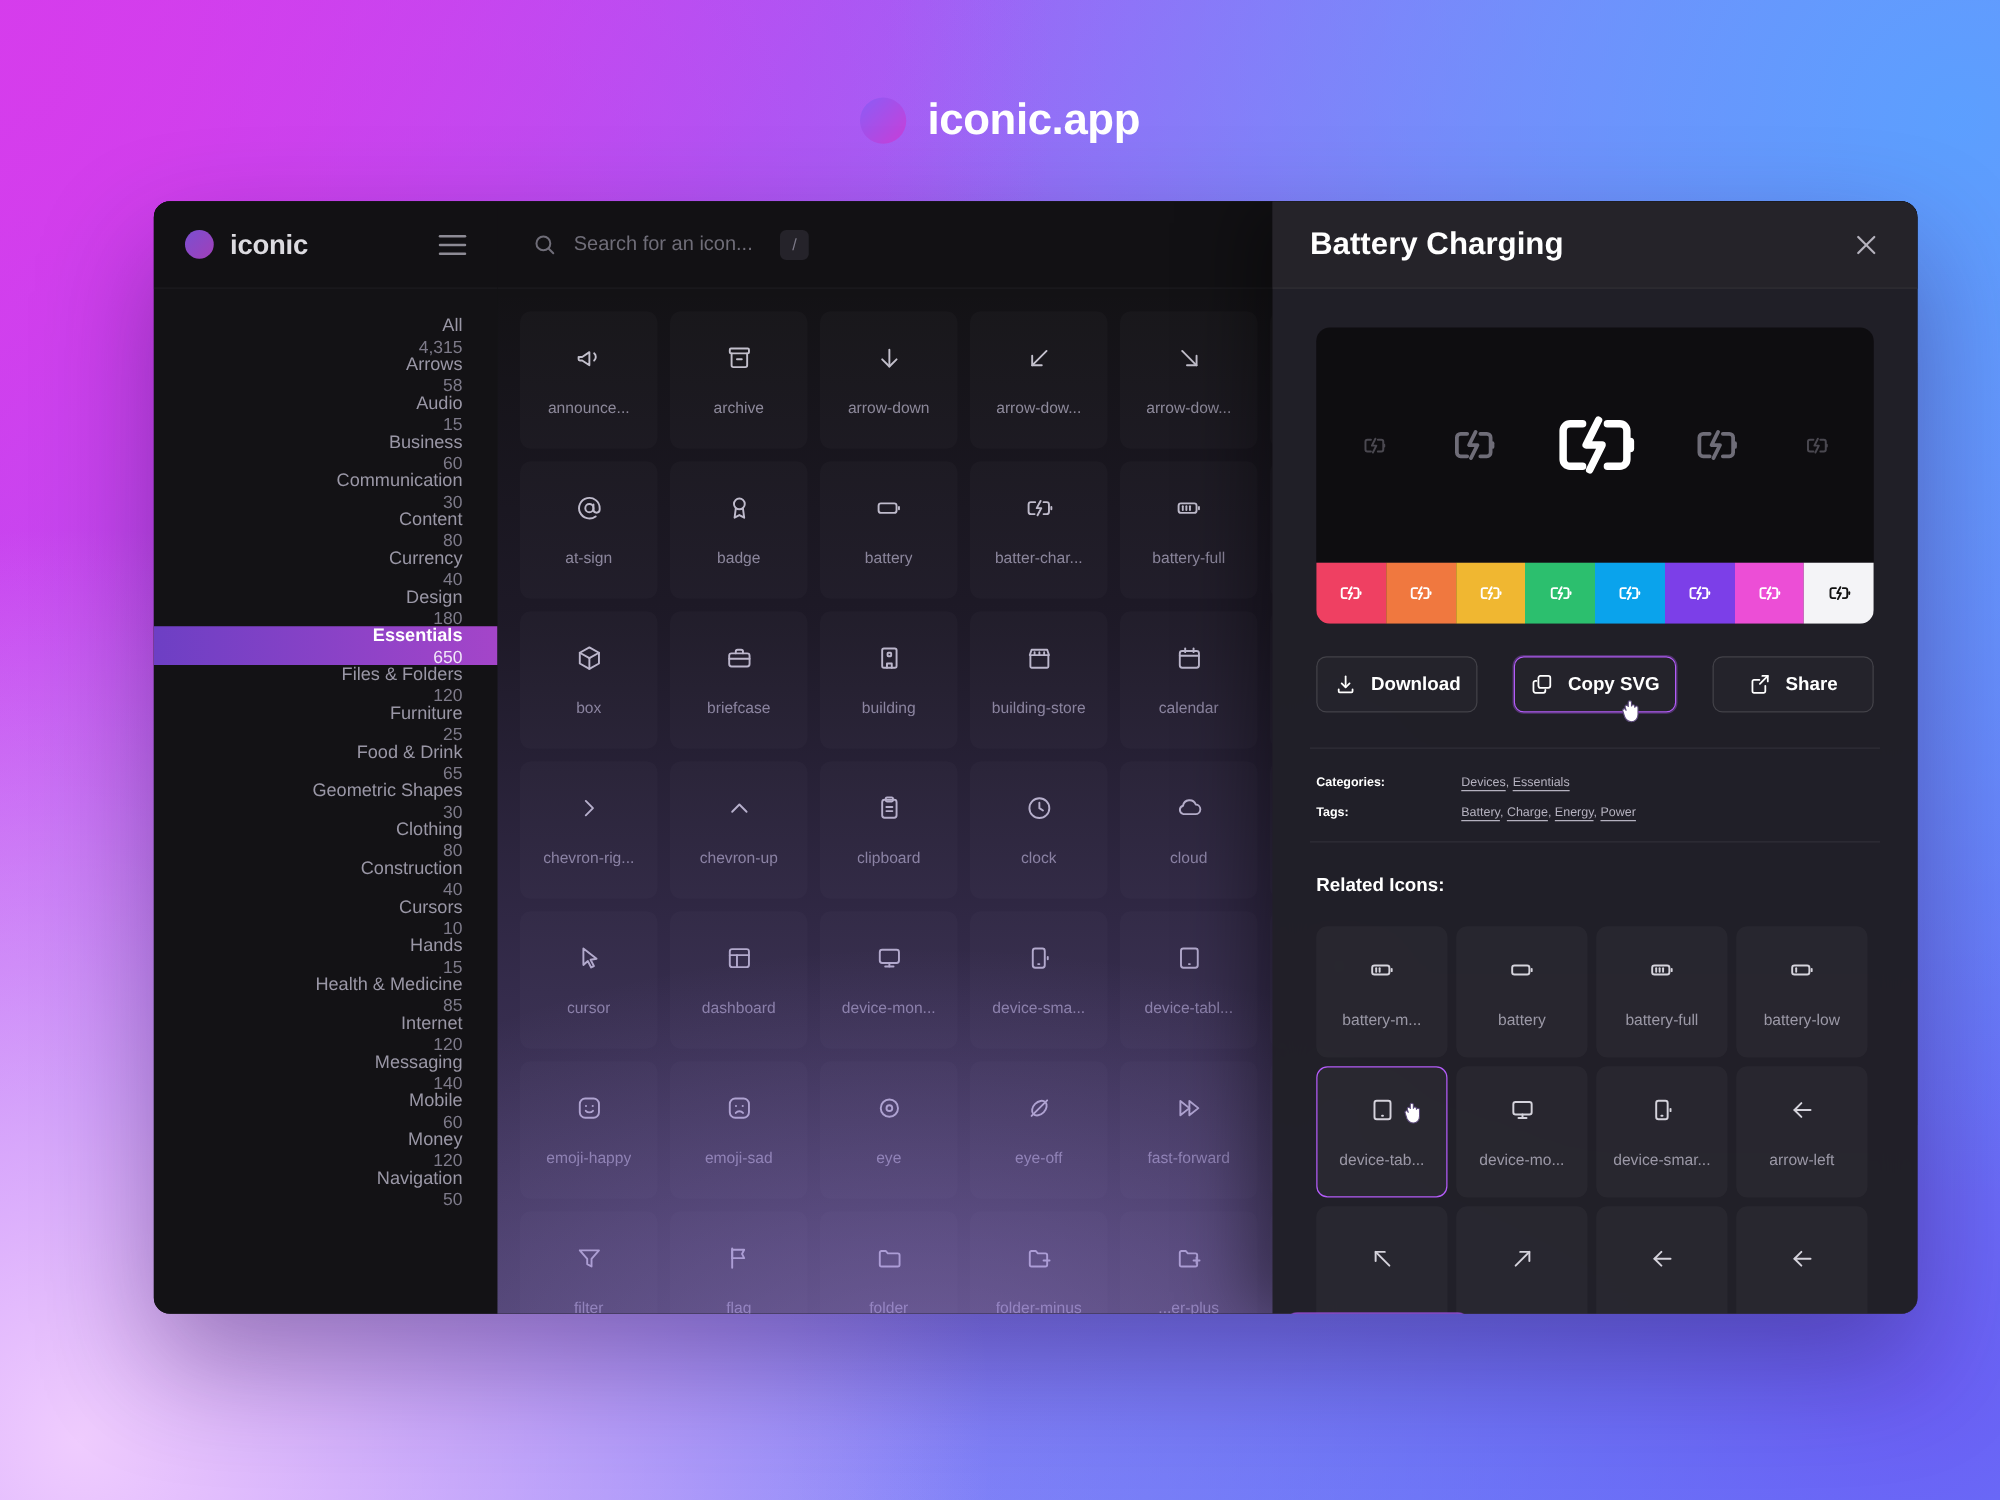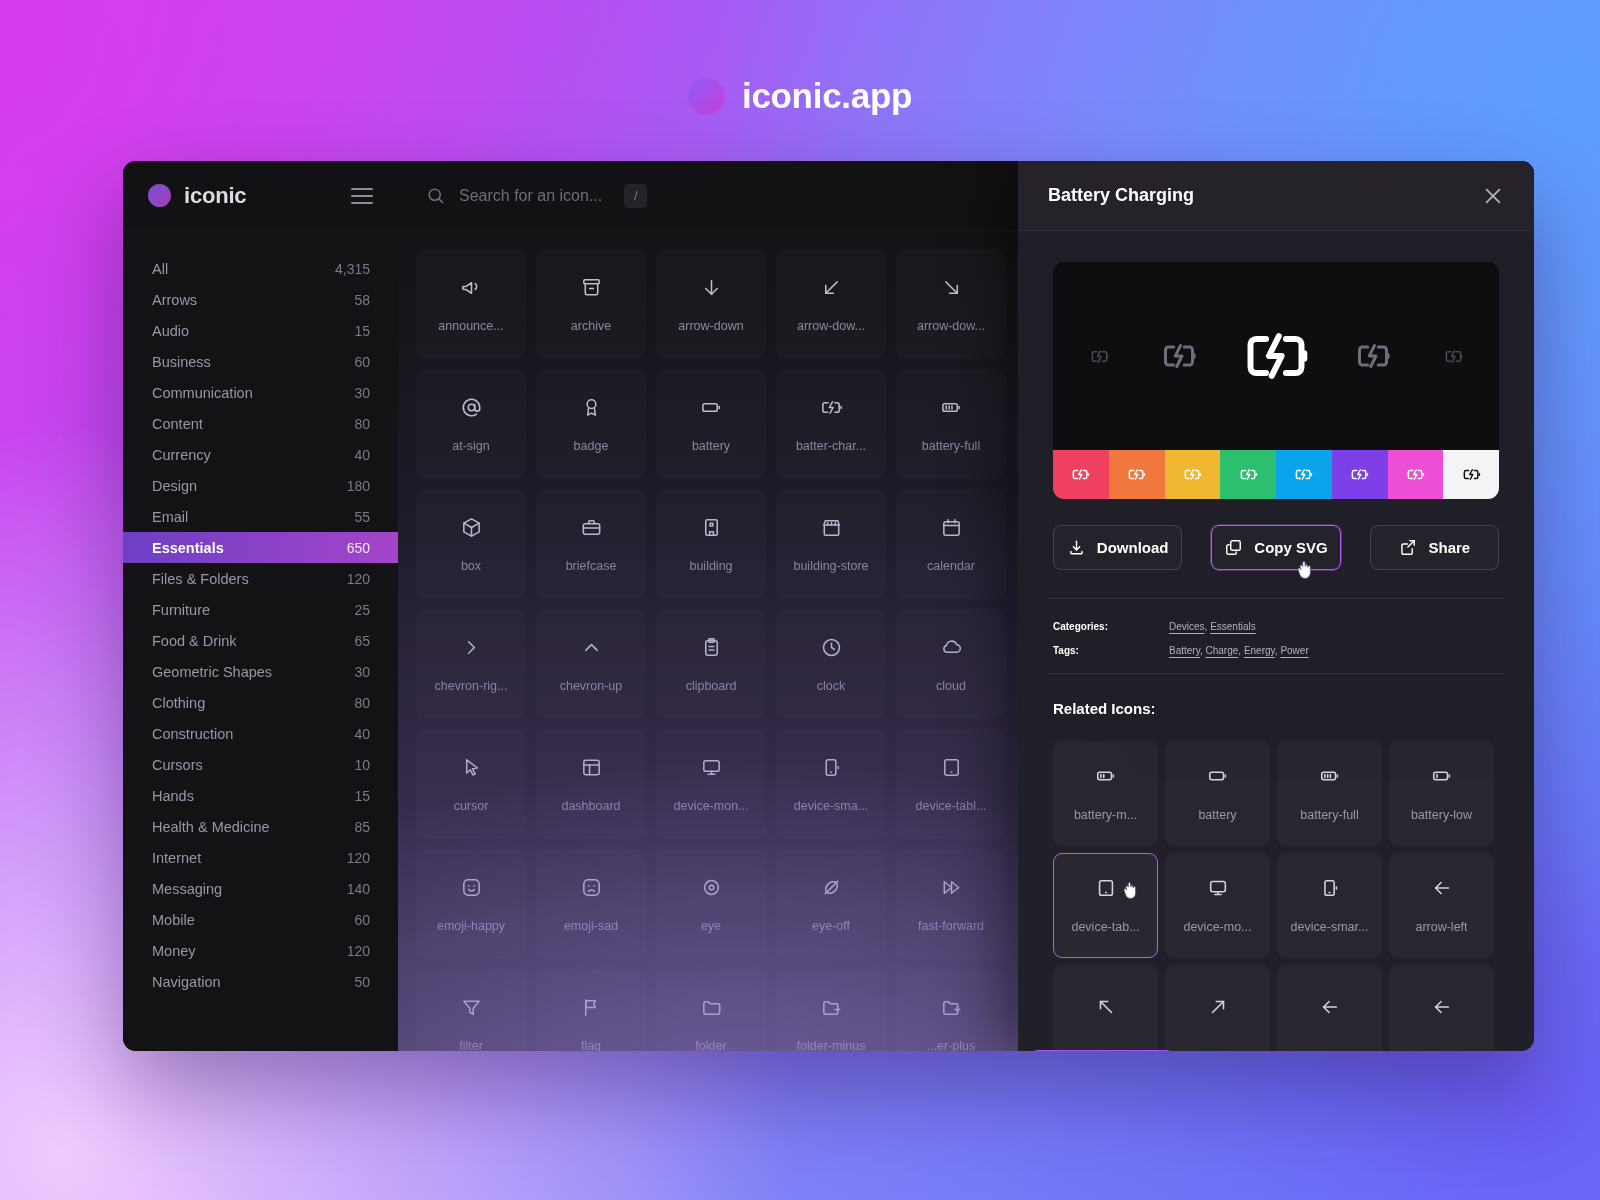--- a/index.html
+++ b/index.html
@@ -98,25 +98,26 @@
   }
 
   .catlist {
     flex: 1;
     padding-top: 22px;
     overflow: hidden;
   }
   .cat {
     height: 31px;
     display: flex;
-    align-items: center;
+    align-items: flex-end;
     padding: 0 28px 0 29px;
     font-size: 14.5px;
     color: #9a97a6;
     position: relative;
+    flex-direction: column;
   }
   .cat .cname { flex: 1; }
   .cat .ccount { color: #7d7a89; font-size: 14px; }
   .cat.active {
     background: linear-gradient(90deg, #6d3fc4 0%, #a445c9 100%);
   }
   .cat.active .cname { color: #fff; font-weight: bold; }
   .cat.active .ccount { color: #f0e6f8; }
 
   
@@ -208,21 +209,21 @@
     z-index: 5;
     box-shadow: -22px 0 50px rgba(0,0,0,0.35);
   }
   .panel-head {
     height: 70px; flex: 0 0 70px;
     display: flex; align-items: center;
     padding: 0 30px;
     border-bottom: 1px solid rgba(255,255,255,0.06);
     background: #252329;
   }
-  .panel-title { font-size: 18px; font-weight: bold; color: #fff; }
+  .panel-title { font-size: 25px; font-weight: bold; color: #fff; }
   .panel-close { margin-left: auto; cursor: pointer; }
 
   .panel-body { flex: 1; overflow: hidden; }
 
   .preview-sec { padding: 31px 35px 0 35px; }
   .preview {
     height: 188px;
     border-radius: 11px 11px 0 0;
     background: #0e0d10;
     display: flex; align-items: center; justify-content: center;
@@ -395,24 +396,20 @@
           <span class="ccount">80</span>
         </div>
         <div class="cat">
           <span class="cname">Currency</span>
           <span class="ccount">40</span>
         </div>
         <div class="cat">
           <span class="cname">Design</span>
           <span class="ccount">180</span>
         </div>
-        <div class="cat">
-          <span class="cname">Email</span>
-          <span class="ccount">55</span>
-        </div>
         <div class="cat active">
           <span class="cname">Essentials</span>
           <span class="ccount">650</span>
         </div>
         <div class="cat">
           <span class="cname">Files &amp; Folders</span>
           <span class="ccount">120</span>
         </div>
         <div class="cat">
           <span class="cname">Furniture</span>

